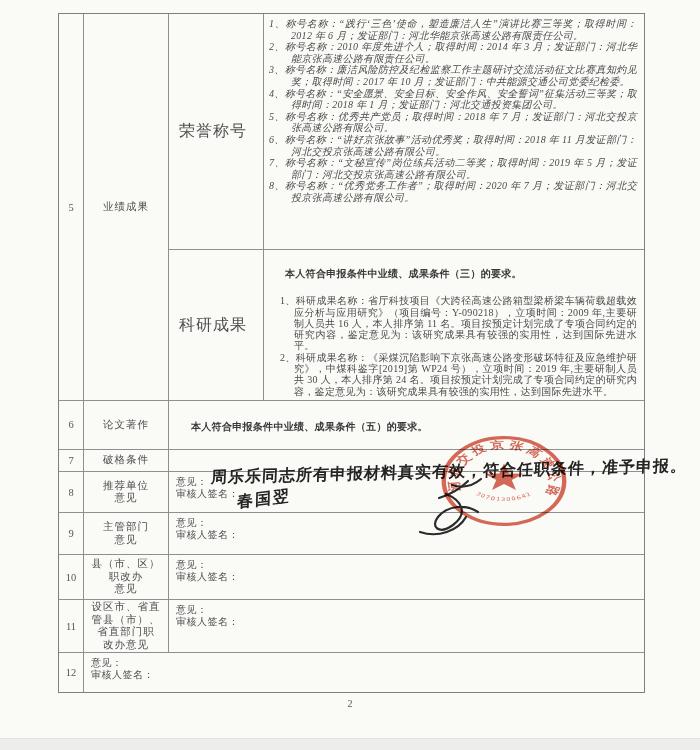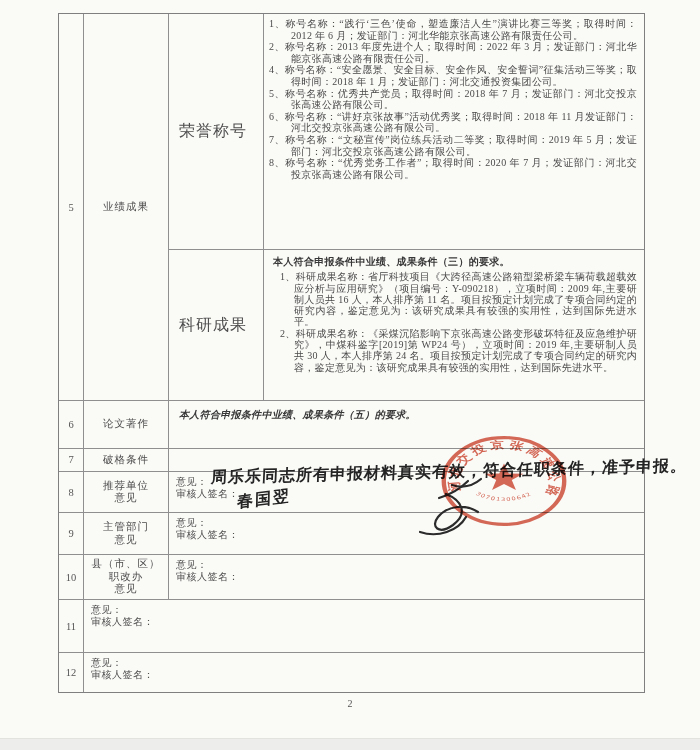--- a/index.html
+++ b/index.html
@@ -34,28 +34,28 @@
   .subrow + .subrow{border-top:1px solid #8f8f8f;}
   .c-sub{
     width:95px;flex:0 0 95px;border-right:1px solid #8f8f8f;box-sizing:border-box;
     display:flex;align-items:center;font-size:16px;letter-spacing:1px;color:#4d4d4d;
     padding-left:10px;
   }
   .c-content{
     flex:1;min-width:0;font-size:10px;line-height:11.6px;letter-spacing:0.3px;
     box-sizing:border-box;overflow:hidden;
   }
-  .pad-honor{padding:4px 7px 0 5px;}
+  .pad-honor{padding:4px 7px 0 5px;font-style:italic;}
   .pad-res{padding:2px 7px 0 5px;line-height:11.3px;}
-  .pad-paper{padding:4px 9px 0 6px;font-style:italic;}
+  .pad-paper{padding:4px 9px 0 6px;}
   ul.items{margin:0;padding:0;list-style:none;}
   ul.items li{padding-left:22px;text-indent:-22px;text-align:justify;}
   ul.items-res li{padding-left:25px;text-indent:-14px;text-align:justify;}
   .bold-head{font-weight:bold;color:#383838;text-align:left;}
-  p.m0{margin:4px;}
+  p.m0{margin:16px;}
   p.paper-item{margin:0;text-indent:16px;text-align:justify;}
   
   .op{
     display:flex;flex-direction:column;justify-content:flex-start;
     padding:4px 0 4px 7px;font-size:10px;letter-spacing:0.5px;color:#4d4d4d;
   }
   .op-sign{display:flex;flex-direction:column;}
   .op-sign .rev{width:210px;flex:0 0 210px;}
   .op-date{text-align:right;padding-right:55px;letter-spacing:1px;}
   
@@ -87,21 +87,22 @@
 
     <div class="trow first" style="height:386px;">
       <div class="c-no">5</div>
       <div class="c-label">业绩成果</div>
       <div class="subcol">
         <div class="subrow" style="height:235px;">
           <div class="c-sub">荣誉称号</div>
           <div class="c-content pad-honor">
             <ul class="items">
               <li>1、称号名称：“践行‘三色’使命，塑造廉洁人生”演讲比赛三等奖；取得时间：2012 年 6 月；发证部门：河北华能京张高速公路有限责任公司。</li>
-              <li>2、称号名称：2013 年度先进个人；取得时间：2022 年 3 月；发证部门：河北华能京张高速公路有限责任公司。</li>
+              <li>2、称号名称：2010 年度先进个人；取得时间：2014 年 3 月；发证部门：河北华能京张高速公路有限责任公司。</li>
+              <li>3、称号名称：廉洁风险防控及纪检监察工作主题研讨交流活动征文比赛真知灼见奖；取得时间：2017 年 10 月；发证部门：中共能源交通公司党委纪检委。</li>
               <li>4、称号名称：“安全愿景、安全目标、安全作风、安全誓词”征集活动三等奖；取得时间：2018 年 1 月；发证部门：河北交通投资集团公司。</li>
               <li>5、称号名称：优秀共产党员；取得时间：2018 年 7 月；发证部门：河北交投京张高速公路有限公司。</li>
               <li>6、称号名称：“讲好京张故事”活动优秀奖；取得时间：2018 年 11 月发证部门：河北交投京张高速公路有限公司。</li>
               <li>7、称号名称：“文秘宣传”岗位练兵活动二等奖；取得时间：2019 年 5 月；发证部门：河北交投京张高速公路有限公司。</li>
               <li>8、称号名称：“优秀党务工作者”；取得时间：2020 年 7 月；发证部门：河北交投京张高速公路有限公司。</li>
             </ul>
           </div>
         </div>
         <div class="subrow" style="height:151px;">
           <div class="c-sub">科研成果</div>
@@ -174,20 +175,26 @@
         <div class="op-sign">
           <span class="rev">审核人签名：</span>
           <span>负责人签名：</span>
         </div>
         <div class="op-date">年　　月　　日</div>
       </div>
     </div>
 
     <div class="trow" style="height:53px;">
       <div class="c-no">11</div>
+      <div class="c-label">
+        <span>设区市、省直</span>
+        <span>管县（市）、</span>
+        <span>省直部门职</span>
+        <span>改办意见</span>
+      </div>
       <div class="c-content op">
         <div>意见：</div>
         <div class="op-sign">
           <span class="rev">审核人签名：</span>
           <span>负责人签名：</span>
         </div>
         <div class="op-date">年　　月　　日</div>
       </div>
     </div>
 

